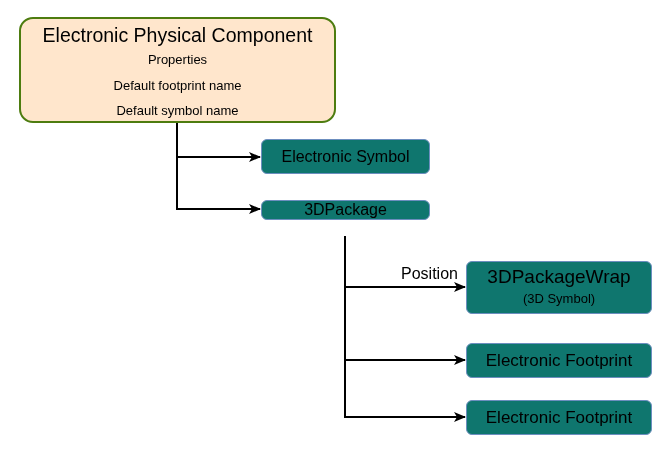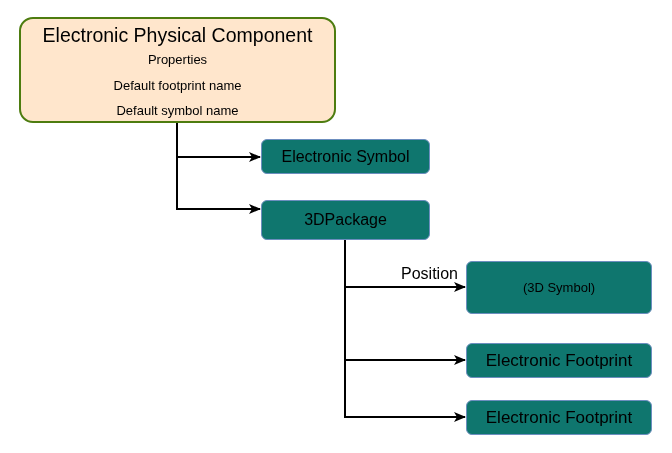--- a/index.html
+++ b/index.html
@@ -7,21 +7,21 @@
          font-family: "Liberation Sans", "DejaVu Sans", sans-serif; color: #000; }
   .node { position: absolute; box-sizing: border-box; display: flex; flex-direction: column;
           align-items: center; justify-content: center; text-align: center; }
   .blue { background: #0f766e; border: 1.5px solid #6c8ebf; border-radius: 6px; }
   .orange { background: #ffe6cc; border: 2px solid #4d7c0f; border-radius: 14px; }
   #n-main { left: 19px; top: 17px; width: 317px; height: 106px; justify-content: flex-start; padding-top: 4px; }
   #n-main .title { font-size: 19.5px; line-height: 24px; white-space: nowrap; }
   #n-main .prop { font-size: 13px; line-height: 25px; }
   #n-main .prop.first { line-height: 26px; }
   #n-symbol { left: 261px; top: 139px; width: 169px; height: 35px; font-size: 16px; }
-  #n-package { left: 261px; top: 200px; width: 169px; height: 40px; font-size: 16px; }
+  #n-package { left: 261px; top: 200px; width: 169px; height: 20px; font-size: 16px; }
   #n-wrap { left: 466px; top: 261px; width: 186px; height: 53px; }
   #n-wrap .title { font-size: 19px; line-height: 24px; margin-top: -2px; }
   #n-wrap .sub { font-size: 13px; line-height: 20px; }
   #n-fp1 { left: 466px; top: 343px; width: 186px; height: 35px; font-size: 17px; white-space: nowrap; }
   #n-fp2 { left: 466px; top: 400px; width: 186px; height: 35px; font-size: 17px; white-space: nowrap; }
   svg#edges { position: absolute; left: 0; top: 0; }
   #edge-label-position { position: absolute; left: 359px; top: 264px; font-size: 16px; line-height: 20px; background: transparent; margin-left: 42px; }
 </style>
 </head>
 <body>
@@ -50,20 +50,21 @@
 
 <div id="n-symbol" class="node blue">
   <span>Electronic Symbol</span>
 </div>
 
 <div id="n-package" class="node blue">
   <span>3DPackage</span>
 </div>
 
 <div id="n-wrap" class="node blue">
+  <div class="title">3DPackageWrap</div>
   <div class="sub">(3D Symbol)</div>
 </div>
 
 <div id="n-fp1" class="node blue">
   <span>Electronic Footprint</span>
 </div>
 
 <div id="n-fp2" class="node blue">
   <span>Electronic Footprint</span>
 </div>

